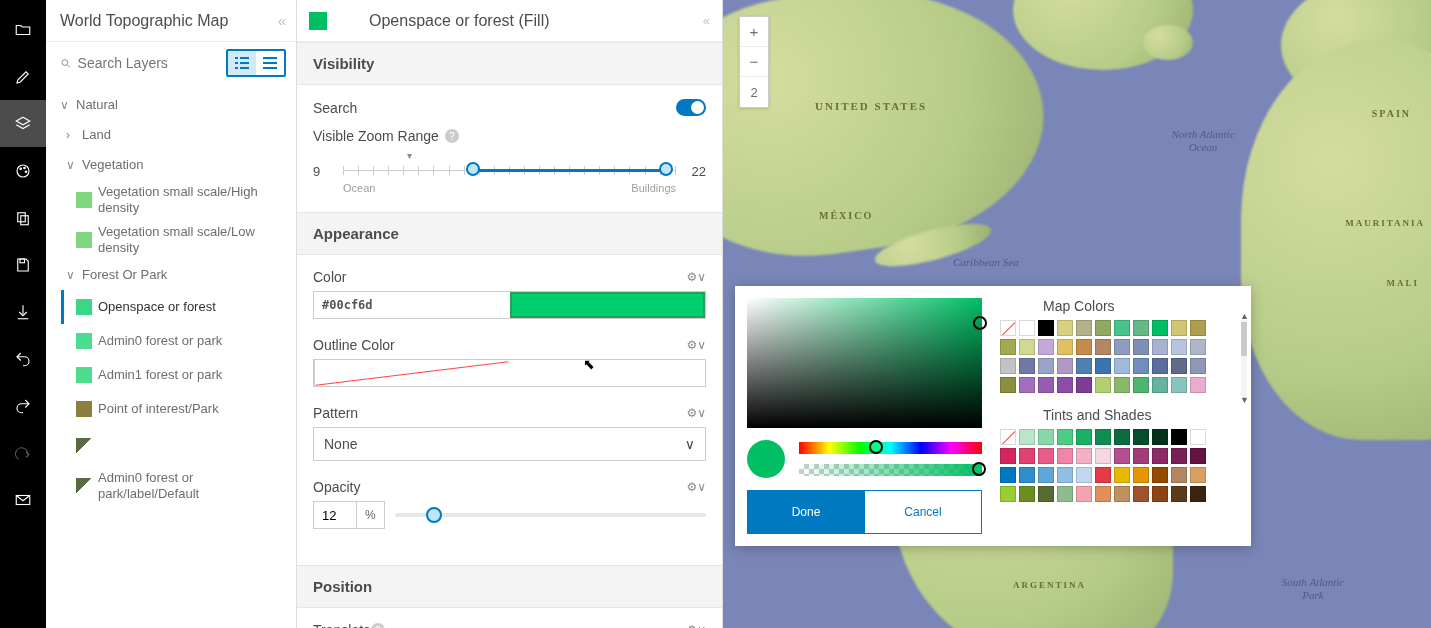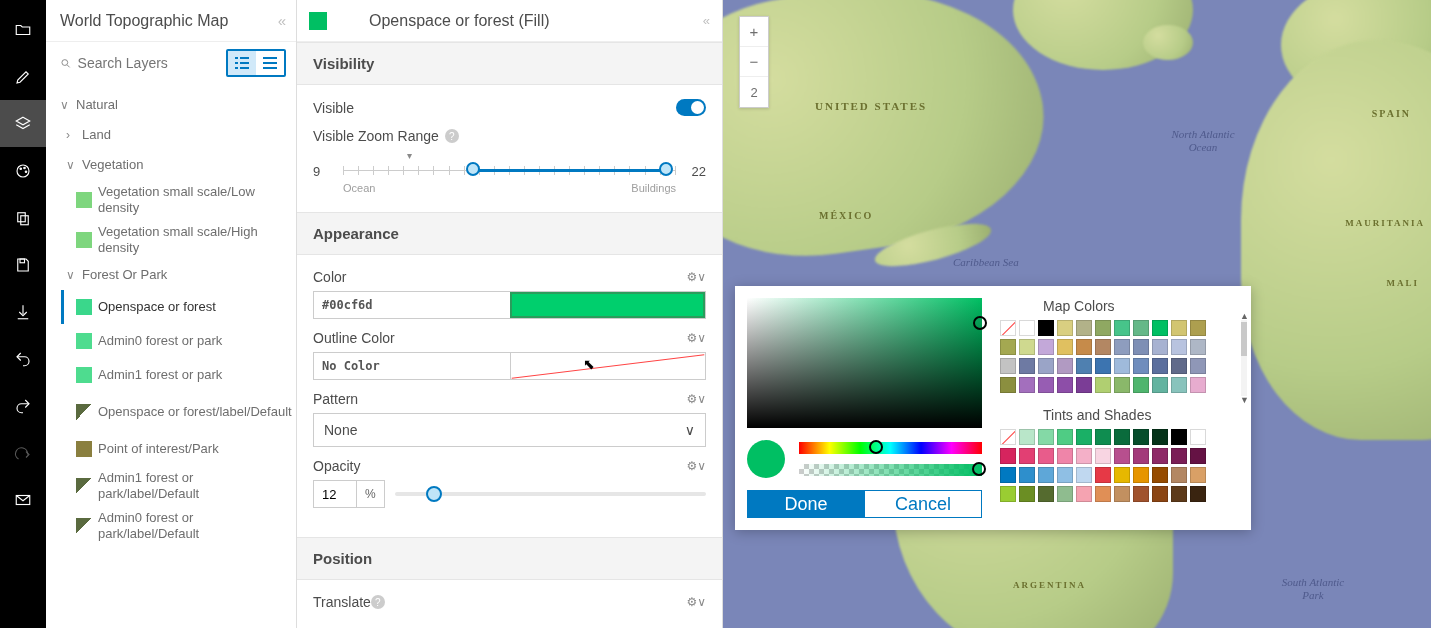--- a/index.html
+++ b/index.html
@@ -63,21 +63,21 @@
 .slider { flex:1; position:relative; }
 .slider .track { position:absolute; left:0; right:0; top:22px; height:1px; background:#ccc; }
 .slider .ticks { position:absolute; left:0; right:0; top:18px; height:9px; display:flex; justify-content:space-between; }
 .slider .ticks span { width:1px; background:#ccc; }
 .slider .caret { position:absolute; top:2px; left:20%; transform:translateX(-50%); color:#8a8a8a; font-size:10px;}
 .slider .active { position:absolute; top:21px; height:3px; background:#0079c1; border-radius:2px; }
 .slider .hnd { position:absolute; top:14px; width:14px; height:14px; border-radius:50%; background:#bfe5f8; border:2px solid #0079c1; cursor:pointer; }
 .slider .lbls { display:flex; justify-content:space-between; font-size:11px; color:#9e9e9e; padding-top:34px;}
 
 
-.field { margin-bottom: 11px; }
+.field { margin-bottom: 18px; }
 .field .lblrow { display:flex; align-items:center; justify-content:space-between; font-size:14px; color:#4c4c4c; margin-bottom:6px; }
 .gear { color:#8a8a8a; font-size:12px; cursor:pointer; display:flex; align-items:center; gap:2px;}
 .fieldbox { display:flex; border:1px solid #ccc; height:28px; }
 .fieldbox input { border:none; padding:0 8px; font-family: monospace; font-size:12px; color:#555; outline:none; flex:1;font-weight:bold; }
 .colorsw { width:195px; border-left:1px solid #ccc; }
 .colorsw.green { background:#00cf6d; border:2px solid #2a9d5c; }
 .colorsw.nocolor { background:#fff; position:relative; }
 .colorsw.nocolor::after { content:""; position:absolute; left:0; right:0; top:50%; height:1px; background:#f44; transform:rotate(-7deg); }
 .cursor-ptr { position:absolute; left:286px; top:356px; font-size:14px; pointer-events:none; z-index:50; color:#000;}
 .selectbox { border:1px solid #ccc; height:34px; display:flex; align-items:center; justify-content:space-between; padding:0 10px; font-size:14px; color:#4c4c4c; cursor:pointer;}
@@ -113,21 +113,21 @@
 .satval .ring { position:absolute; width:14px; height:14px; border:2px solid #000; border-radius:50%; background:rgba(255,255,255,.01); right:-5px; top:18px; }
 .prev-row { display:flex; align-items:center; gap:14px; }
 .prev { width:38px; height:38px; border-radius:50%; background:#00bf63; }
 .sliders { flex:1; display:flex; flex-direction:column; gap:10px; }
 .hue { height:12px; background: linear-gradient(to right, #f00, #ff0, #0f0, #0ff, #00f, #f0f, #f00); position:relative; cursor:pointer;}
 .hue .r { position:absolute; top:-2px; left:38%; width:14px; height:14px; border:2px solid #000; border-radius:50%; background:transparent;}
 .alpha { height:12px; background: repeating-conic-gradient(#ccc 0% 25%, #fff 0% 50%) 0 0/10px 10px; position:relative; cursor:pointer;}
 .alpha::before { content:""; position:absolute; inset:0; background:linear-gradient(to right, rgba(0,191,99,0), #00bf63); }
 .alpha .r { position:absolute; top:-2px; right:-4px; width:14px; height:14px; border:2px solid #000; border-radius:50%; }
 .btn-row { display:flex; }
-.btn-row .btn { flex:1; height:28px; display:flex; align-items:center; justify-content:center; font-size:18px; cursor:pointer; border:1px solid #0079c1; }
+.btn-row .btn { flex:1; height:44px; display:flex; align-items:center; justify-content:center; font-size:12px; cursor:pointer; border:1px solid #0079c1; }
 .btn.primary { background:#0079c1; color:#fff; }
 .btn.secondary { background:#fff; color:#0079c1; margin-left:-1px; }
 .picker-right { flex:1; }
 .pr-title { font-size:14px; color:#4c4c4c; margin-bottom:6px;margin-left:43px; }
 .swatch-grid { display:flex; gap:3px; margin-bottom:14px; position:relative; }
 .swatch-col { display:flex; flex-direction:column; gap:3px; }
 .swtch { width:16px; height:16px; border:1px solid rgba(0,0,0,.15); cursor:pointer;}
 .swtch.nocol { background:#fff; position:relative; overflow:hidden;}
 .swtch.nocol::after { content:""; position:absolute; left:-2px; top:7px; width:20px; height:1px; background:#f44; transform:rotate(-45deg);}
 .sb { position:absolute; right:-8px; top:0; width:6px; height:76px; background:#f3f3f3; }
@@ -256,72 +256,67 @@
       <div class="tree-row grp">
           <span class="chev">›</span>
           <span class="txt">Land</span>
         </div>
       <div class="tree-row grp">
           <span class="chev">∨</span>
           <span class="txt">Vegetation</span>
         </div>
       <div class="tree-row item">
           <span class="sw"></span>
-          <span class="txt">Vegetation small scale/Low density</span>
+          <span class="txt">Vegetation small scale/High density</span>
         </div>
       <div class="tree-row item">
           <span class="sw"></span>
-          <span class="txt">Vegetation small scale/High density</span>
+          <span class="txt">Vegetation small scale/Low density</span>
         </div>
       <div class="tree-row grp">
           <span class="chev">∨</span>
           <span class="txt">Forest Or Park</span>
         </div>
       <div class="tree-row item small sel">
           <span class="sw forest"></span>
           <span class="txt">Openspace or forest</span>
         </div>
       <div class="tree-row item small">
           <span class="sw green"></span>
           <span class="txt">Admin0 forest or park</span>
         </div>
       <div class="tree-row item small">
           <span class="sw green"></span>
           <span class="txt">Admin1 forest or park</span>
         </div>
-      <div class="tree-row item">
-          <span class="sw lbl"></span>
-          <span class="txt">Openspace or forest/label/Default</span>
-        </div>
       <div class="tree-row item small">
           <span class="sw poi"></span>
           <span class="txt">Point of interest/Park</span>
         </div>
       <div class="tree-row item">
           <span class="sw lbl"></span>
-          <span class="txt">Admin1 forest or park/label/Default</span>
         </div>
       <div class="tree-row item">
           <span class="sw lbl"></span>
           <span class="txt">Admin0 forest or park/label/Default</span>
         </div>
     </div>
   </div>
 
   <div class="props" style="position:relative;">
     <div class="props-hd">
       <span class="sw"></span>
       <span class="t">Openspace or forest (Fill)</span>
       <span class="collapse" style="color:#bfbfbf;">«</span>
     </div>
 
     <div class="section-hd">Visibility</div>
     <div class="section-body">
       <div class="row">
-        <span class="lbl">Visible</span>
+        <span class="lbl">Search</span>
         <span class="toggle"></span>
       </div>
       <div class="range-wrap">
         <div class="range-hdr">
             <span>Visible Zoom Range</span>
             <span class="help">?</span>
           </div>
         <div class="slider-row">
           <span class="endnum">9</span>
           <div class="slider">
@@ -376,21 +371,20 @@
           <input value="#00cf6d" style="">
           <div class="colorsw green"></div>
         </div>
       </div>
       <div class="field">
         <div class="lblrow">
             <span>Outline Color</span>
             <span class="gear">⚙∨</span>
           </div>
         <div class="fieldbox">
-          <input value="No Color" style="">
           <div class="colorsw nocolor"></div>
         </div>
       </div>
       <div class="field">
         <div class="lblrow">
             <span>Pattern</span>
             <span class="gear">⚙∨</span>
           </div>
         <div class="selectbox">
             <span>None</span>

